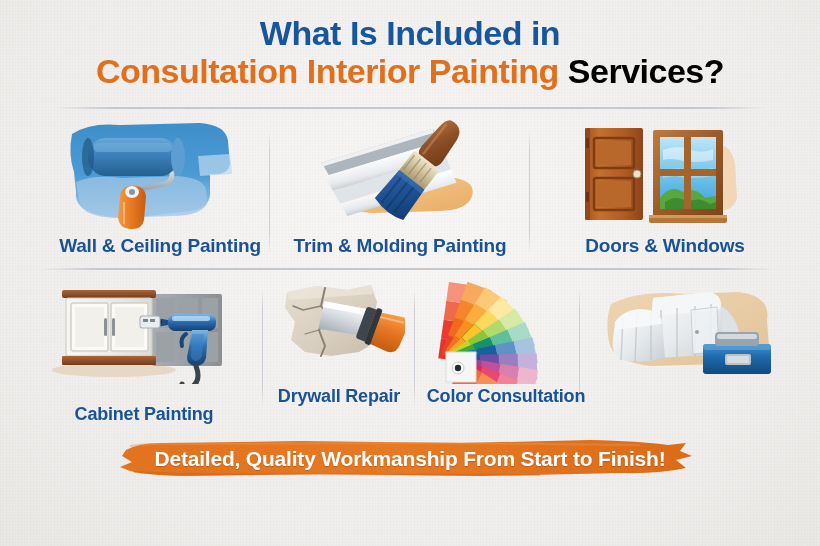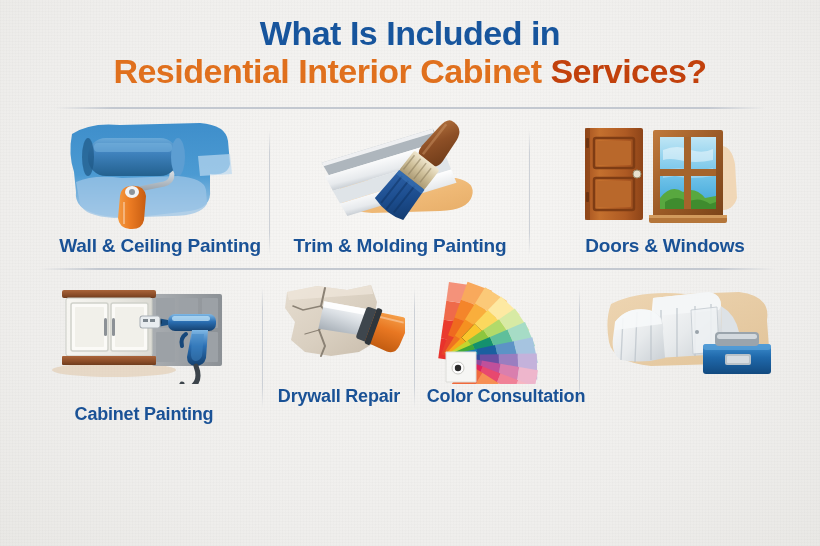--- a/index.html
+++ b/index.html
@@ -25,21 +25,21 @@
     position:absolute;left:0;right:0;top:14px;text-align:center;
   }
   .title-line{
     font-weight:bold;
     letter-spacing:-0.5px;
     line-height:1.12;
   }
   .t1{font-size:34px;color:#17559d;}
   .t2{font-size:34px;}
   .t2 .orange{color:#e0701d;}
-  .t2 .blue{color:#c2410c;}
+  .t2 .blue{color:#000000;}
 
   
   .hr{
     position:absolute;height:2px;
     background:linear-gradient(90deg, rgba(190,195,203,0) 0%, #c3c8d0 8%, #c3c8d0 92%, rgba(190,195,203,0) 100%);
   }
   .hr1{left:55px;right:55px;top:107px;}
   .hr2{left:40px;right:45px;top:268px;}
 
   .vr{
@@ -75,21 +75,21 @@
 </head>
 <body>
 
 <div class="texture"></div>
 
 <div class="page">
 
   <div class="title-block">
     <div class="title-line t1">What Is Included in</div>
     <div class="title-line t2">
-      <span class="orange">Residential Interior Cabinet</span>
+      <span class="orange">Consultation Interior Painting</span>
       <span class="blue">Services?</span>
     </div>
   </div>
 
   <div class="hr hr1"></div>
   <div class="hr hr2"></div>
   <div class="vr" style="left:269px;"></div>
   <div class="vr" style="left:529px;"></div>
   <div class="vr2" style="left:262px;"></div>
   <div class="vr2" style="left:414px;"></div>
@@ -483,14 +483,29 @@
           <rect x="0" y="12" width="68" height="6" rx="3" fill="#5ba3da" opacity="0.7"></rect>
           <rect x="12" y="0" width="44" height="14" rx="4" fill="#9aa4ac"></rect>
           <rect x="14" y="2" width="40" height="5" rx="2.5" fill="#d3d9de"></rect>
           <rect x="22" y="22" width="26" height="11" rx="2" fill="#b9c2c9"></rect>
           <rect x="24" y="24" width="22" height="7" rx="1" fill="#d6dce1"></rect>
         </g>
       </svg>
     </div>
   </div>
 
+  <div class="banner">
+    <svg width="580" height="42" viewBox="0 0 580 42">
+      <defs>
+        <linearGradient id="bannerG" x1="0" y1="0" x2="1" y2="0">
+          <stop offset="0%" stop-color="#e2731f"></stop>
+          <stop offset="50%" stop-color="#e67a24"></stop>
+          <stop offset="100%" stop-color="#db6b18"></stop>
+        </linearGradient>
+      </defs>
+      <path d="M6 12 Q20 4 46 5 L180 3 L340 5 L470 2 Q520 3 548 7 L566 5 L560 13 L572 18 L556 22 L566 30 Q540 36 500 35 L360 38 L200 36 L70 38 Q30 38 10 33 L0 29 L12 24 L2 18 Z" fill="url(#bannerG)"></path>
+      <path d="M10 8 Q30 5 70 6 L300 5 L520 7" stroke="#f0924a" stroke-width="2" fill="none" opacity="0.45"></path>
+      <path d="M14 34 Q60 37 160 36 L420 37" stroke="#c25c11" stroke-width="2" fill="none" opacity="0.35"></path>
+    </svg>
+    <div class="banner-text">Detailed, Quality Workmanship From Start to Finish!</div>
+  </div>
 
 </div>
 
 </body></html>

